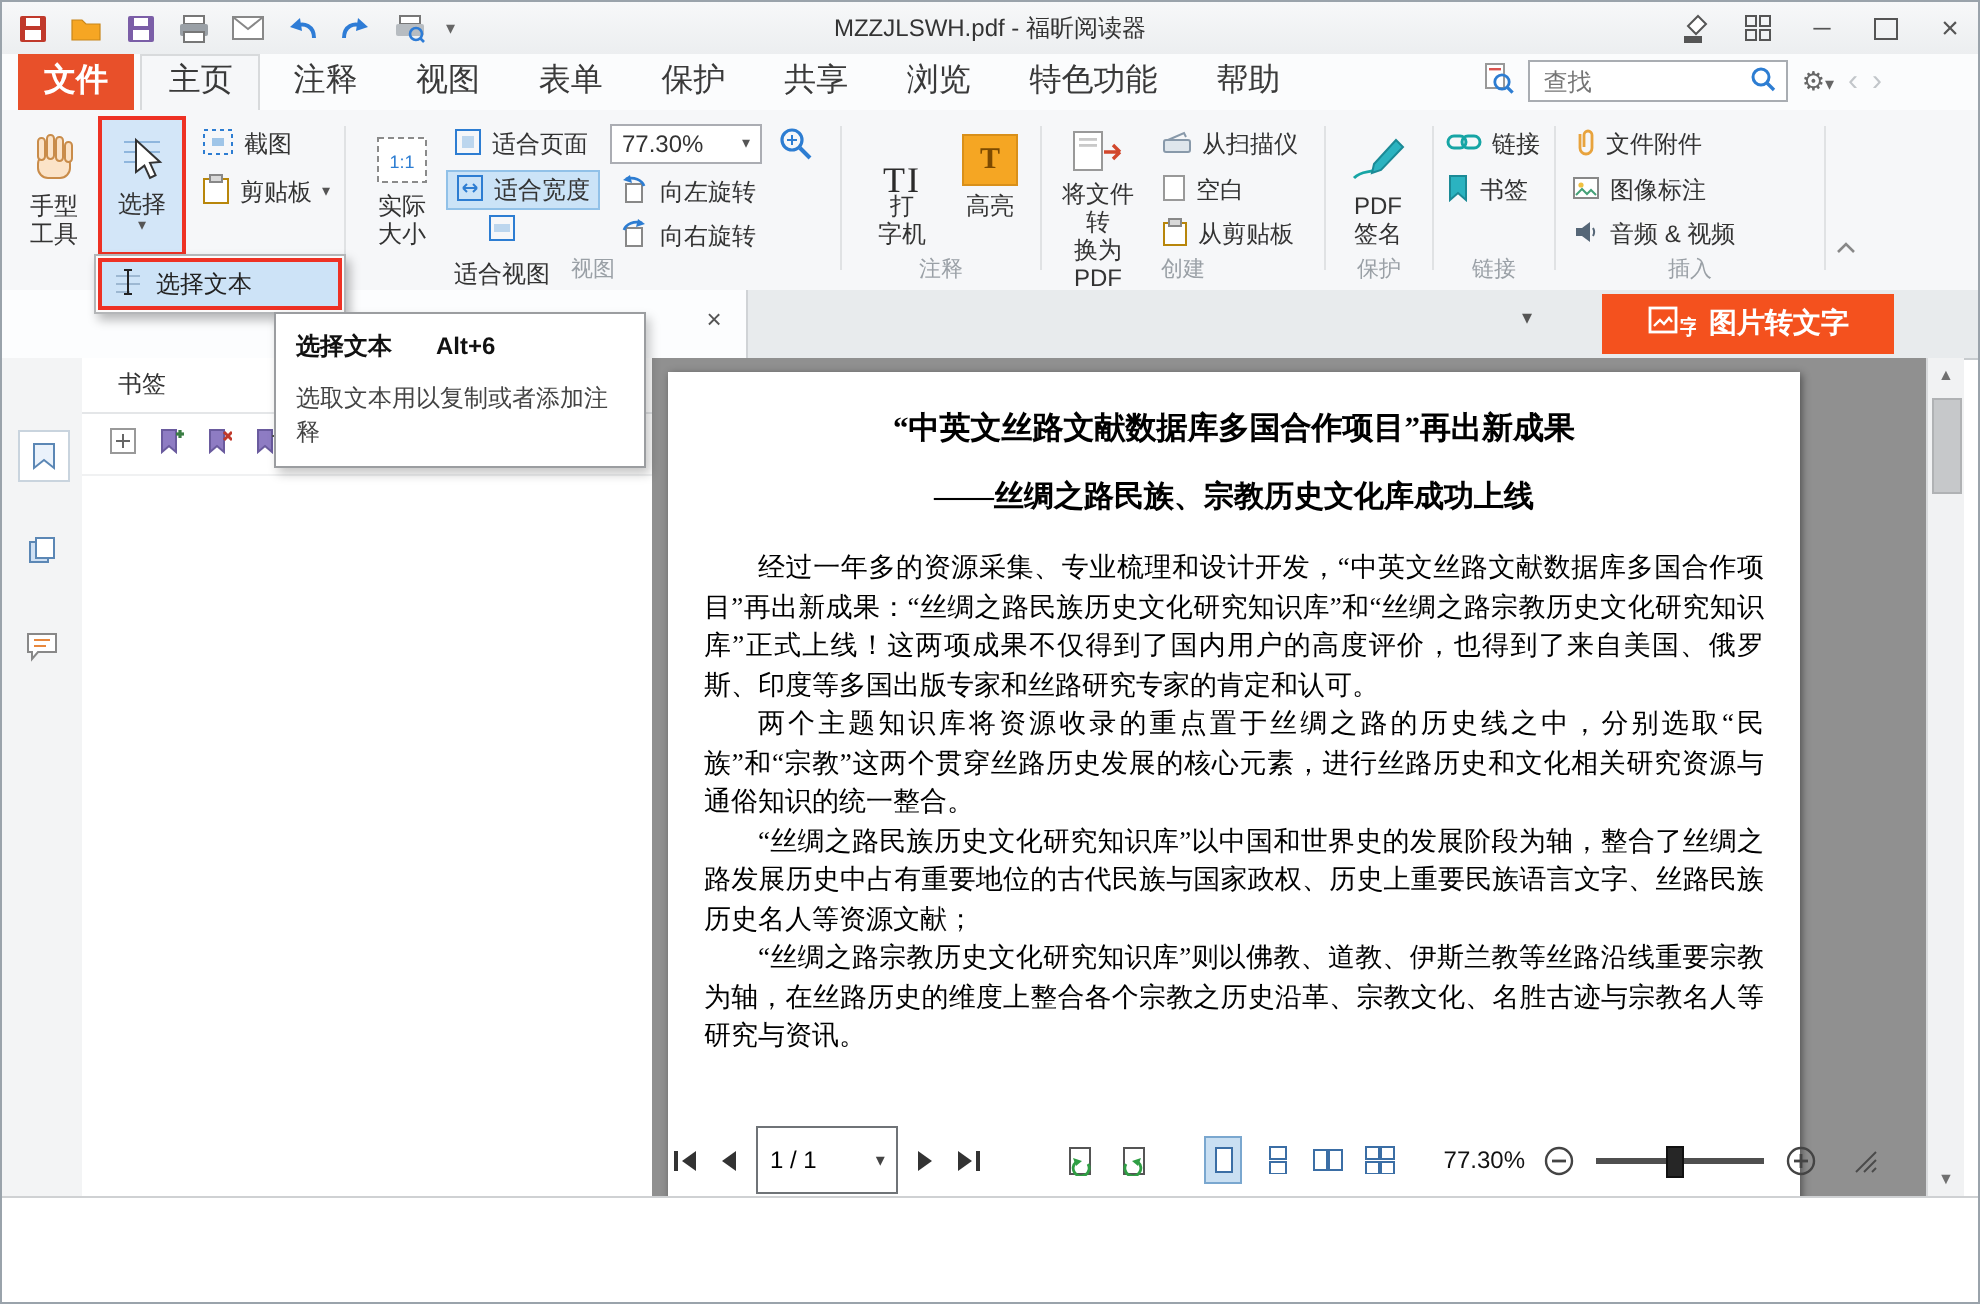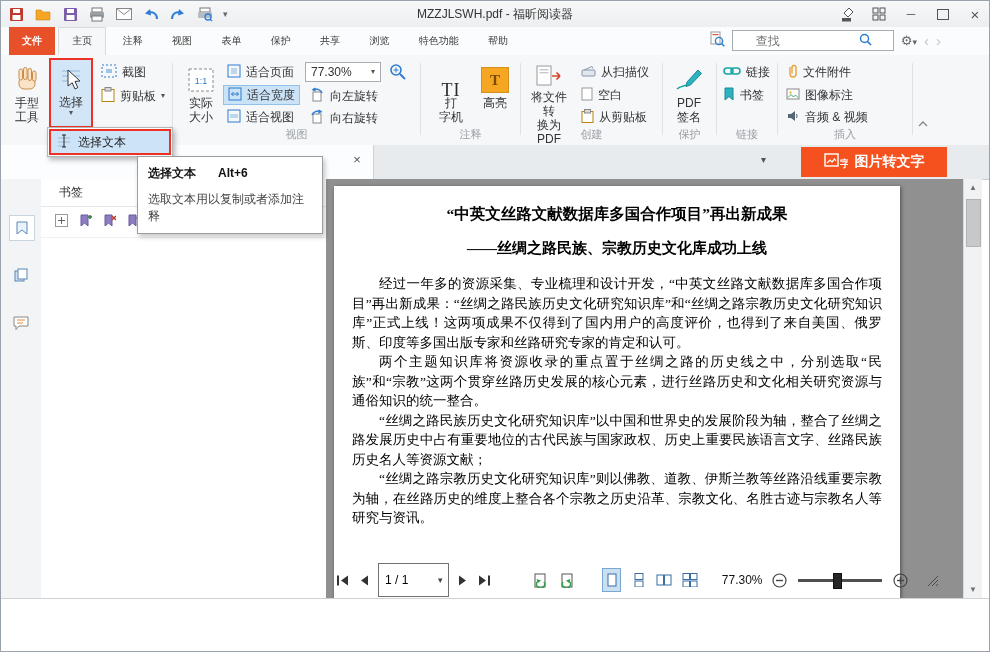--- a/index.html
+++ b/index.html
@@ -12,25 +12,25 @@
   .qat{position:absolute;left:6px;top:0;height:26px;display:flex;align-items:center;gap:9px;}
   .tbico{display:inline-flex;align-items:center;justify-content:center;width:18px;height:18px;cursor:default;}
   .tbcaret{color:#666;font-size:9px;}
   .win-title{position:absolute;left:250px;right:250px;top:0;height:26px;line-height:26px;
     text-align:center;font-size:12px;color:#333;}
   .winctl{position:absolute;right:6px;top:0;height:26px;display:flex;align-items:center;gap:16px;color:#555;}
   .winctl .g{display:inline-flex;align-items:center;justify-content:center;width:16px;height:16px;}
   .restore-box{display:inline-block;width:10px;height:9px;border:1px solid #555;}
   
   .tabrow{position:absolute;top:26px;left:0;right:0;height:28px;background:#fbfcfd;}
-  .rtab{display:inline-block;height:28px;line-height:28px;padding:0 13px;font-size:10px;color:#3a3a3a;cursor:default;}
+  .rtab{display:inline-block;height:28px;line-height:28px;padding:0 13px;font-size:16px;color:#3a3a3a;cursor:default;}
   .rtab.file{background:#e8502a;color:#fff;margin-left:8px;font-weight:bold;}
   .rtab.active{background:#f6f7f9;border:1px solid #d8dadc;border-bottom:none;line-height:26px;}
   .findwrap{position:absolute;right:48px;top:3px;display:flex;align-items:center;gap:7px;}
-  .findbox{width:118px;height:19px;border:1px solid #a9adb2;background:#fff;display:flex;align-items:center;padding:0 21px;}
+  .findbox{width:118px;height:19px;border:1px solid #a9adb2;background:#fff;display:flex;align-items:center;padding:0 5px;}
   .findbox input{border:none;outline:none;flex:1;font-size:12px;width:90px;font-family:inherit;}
   .navchev{color:#c2c6ca;font-size:15px;}
   
   .ribbon{position:absolute;top:54px;left:0;right:0;height:90px;background:#f6f7f9;border-bottom:1px solid #d6d9db;}
   .rgroup{position:absolute;top:0;bottom:0;}
   .grouplabel{position:absolute;bottom:3px;left:0;right:0;text-align:center;font-size:11px;color:#9aa0a6;}
   .vsep{position:absolute;top:8px;bottom:10px;width:1px;background:#e0e2e4;}
   .bigbtn{position:absolute;top:3px;width:44px;height:70px;display:flex;flex-direction:column;
     align-items:center;padding-top:5px;box-sizing:border-box;border:1px solid transparent;cursor:default;}
   .bigbtn .bicon{height:32px;display:flex;align-items:center;justify-content:center;}
@@ -286,21 +286,21 @@
             </svg></span>
         <span>适合页面</span>
       </div>
       <div class="rowbtn selrow" style="left:50px;top:30px;">
         <span><svg width="14" height="14">
               <rect x="1" y="1" width="12" height="12" fill="none" stroke="#2d7dd2"></rect>
               <path d="M3.5 7 h7 M3.5 7 l2 -2 M3.5 7 l2 2 M10.5 7 l-2 -2 M10.5 7 l-2 2" fill="none" stroke="#2d7dd2"></path>
             </svg></span>
         <span>适合宽度</span>
       </div>
-      <div class="rowbtn" style="left:50px;top:52px;">
+      <div class="rowbtn" style="left:50px;top:52px;flex-direction:column;">
         <span><svg width="14" height="14">
               <rect x="1" y="1" width="12" height="12" fill="none" stroke="#2d7dd2"></rect>
               <rect x="3" y="5" width="8" height="4" fill="#bcd6ee"></rect>
             </svg></span>
         <span>适合视图</span>
       </div>
       <div class="zoombox" style="left:132px;top:7px;">
         <span>77.30%</span>
         <span class="bcaret">▾</span>
       </div>

